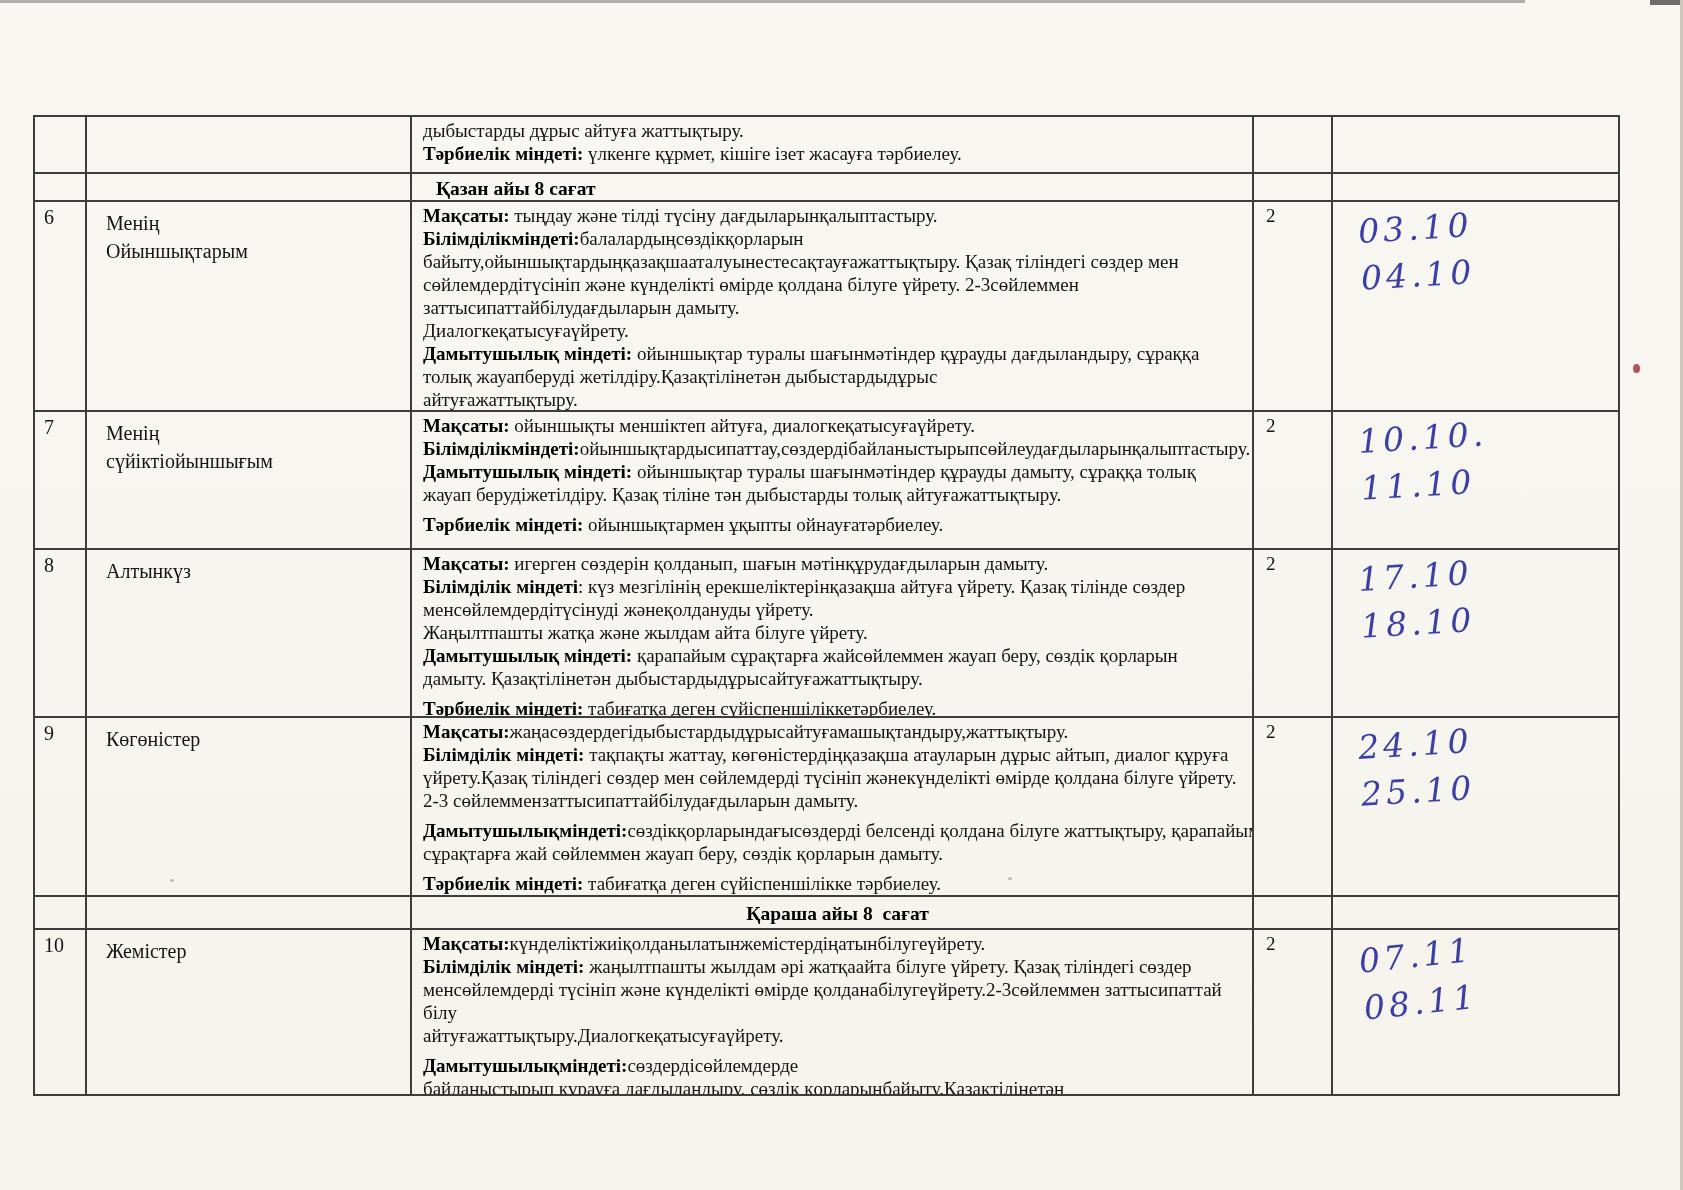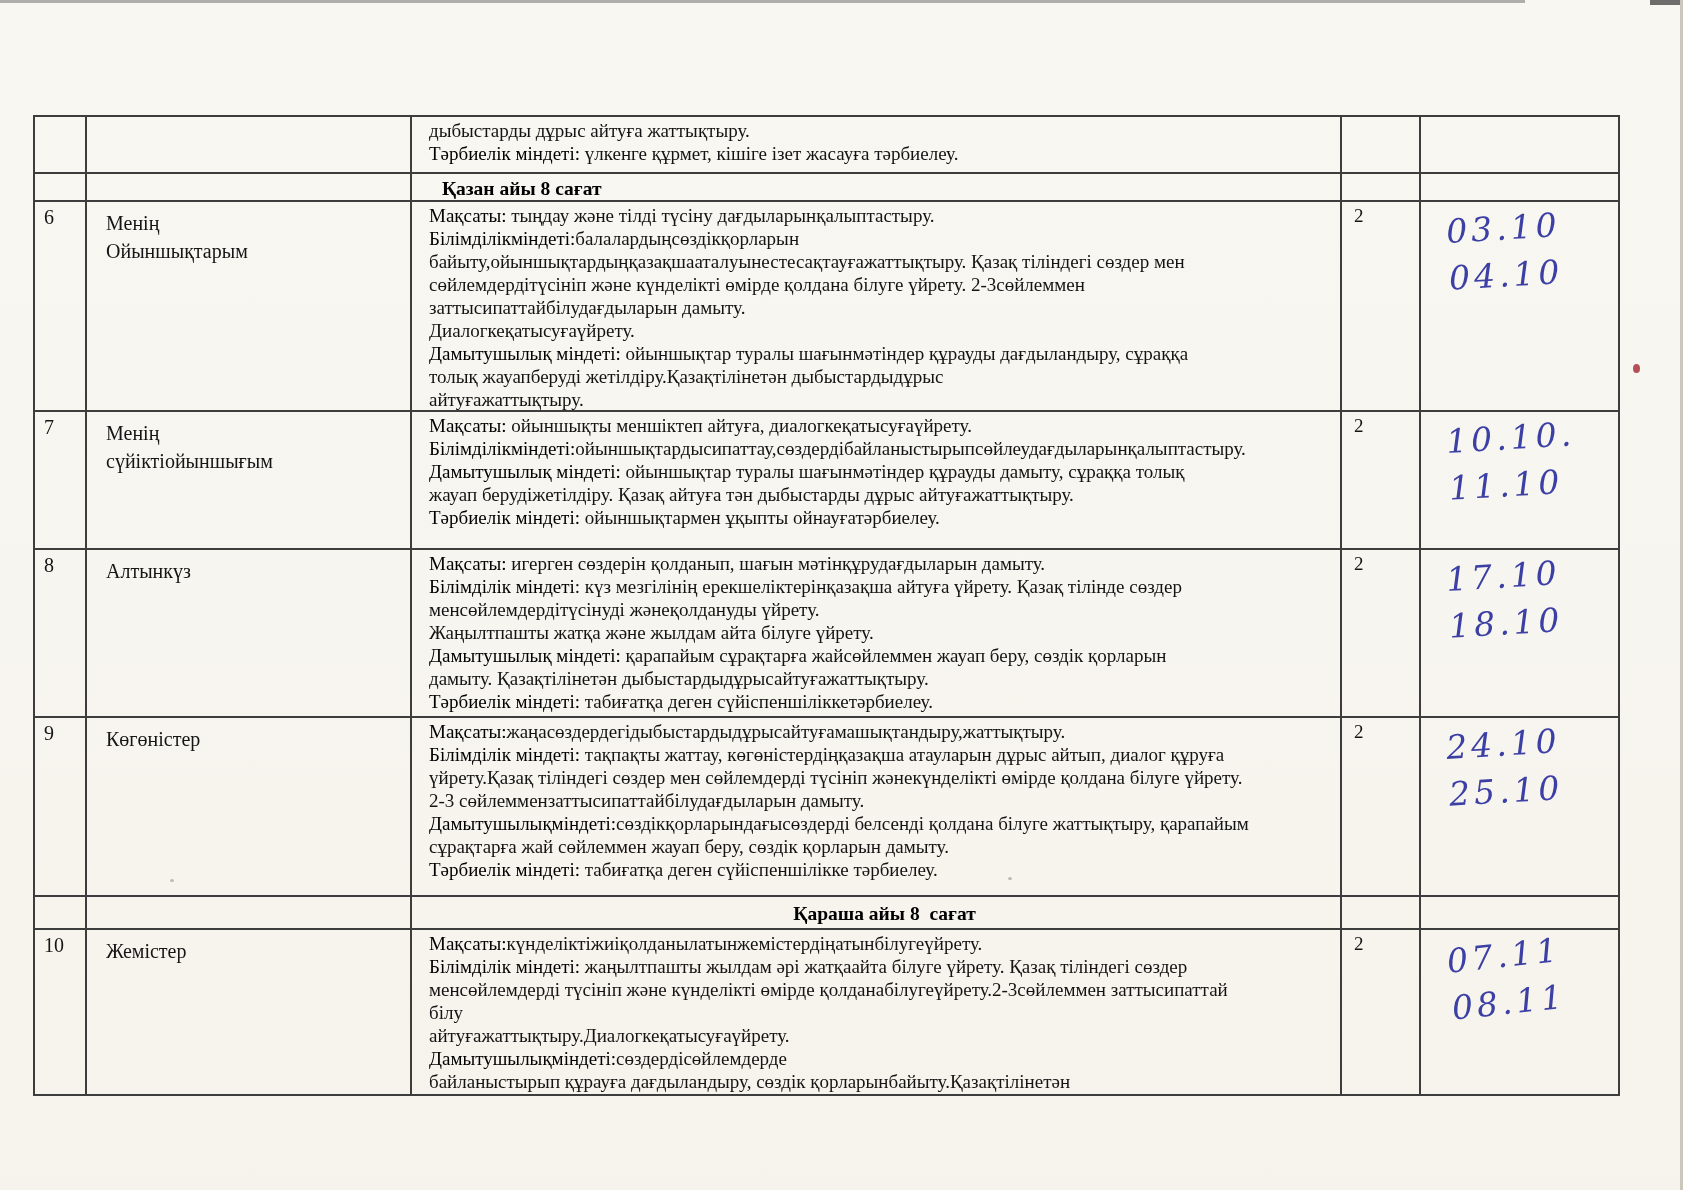--- a/index.html
+++ b/index.html
@@ -27,26 +27,26 @@
     border:2px solid #3d3d3d;box-sizing:border-box;
   }
   .row{display:flex;box-sizing:border-box}
   .cell{
     box-sizing:border-box;position:relative;overflow:hidden;
     border-right:2px solid #3d3d3d;border-bottom:2px solid #3d3d3d;
   }
   .row:last-child .cell{border-bottom:none}
   .c-num{width:52px;padding:4px 0 0 9px;font-size:20px;color:#151515}
   .c-topic{width:325px;padding:7px 0 16px 19px;font-size:20px;line-height:28px;color:#151515}
-  .c-content{width:930px;padding:2px 0 0 17px;font-size:19px;line-height:23px;color:#141414}
+  .c-content{width:842px;padding:2px 0 0 11px;font-size:19px;line-height:23px;color:#141414}
   .c-hours{width:79px;padding:3px 0 0 12px;font-size:19px;color:#151515}
   .c-dates{flex:1;border-right:none}
   .line{white-space:pre}
-  .line .bold{font-weight:normal;color:#000}
-  .gap{margin-top:0}
+  .line .bold{font-weight:bold;color:#000}
+  .gap{margin-top:7px}
   .topic-line{white-space:pre}
   .section-label{
     font-weight:bold;font-size:19.5px;color:#000;height:100%;
     display:flex;align-items:center;white-space:pre;
   }
   .align-left{justify-content:flex-start;padding-left:8px}
   .align-center{justify-content:center}
   .dates-wrap{
     margin:10px 0 0 24px;
     transform:rotate(-3.5deg);transform-origin:left top;
@@ -115,21 +115,21 @@
       <div class="row" style="height: 138px;">
         <div class="cell c-num">7</div>
         <div class="cell c-topic">
           <div class="topic-line">Менің</div>
           <div class="topic-line">сүйіктіойыншығым</div>
         </div>
         <div class="cell c-content">
           <div class="line"><span class="bold">Мақсаты:</span><span> ойыншықты меншіктеп айтуға, диалогкеқатысуғаүйрету.</span></div>
           <div class="line"><span class="bold">Білімділікміндеті:</span><span>ойыншықтардысипаттау,сөздердібайланыстырыпсөйлеудағдыларынқалыптастыру.</span></div>
           <div class="line"><span class="bold">Дамытушылық міндеті:</span><span> ойыншықтар туралы шағынмәтіндер құрауды дамыту, сұраққа толық</span></div>
-          <div class="line"><span>жауап берудіжетілдіру. Қазақ айтуға тән дыбыстарды дұрыс айтуғажаттықтыру.</span></div>
+          <div class="line"><span>жауап берудіжетілдіру. Қазақ тіліне тән дыбыстарды толық айтуғажаттықтыру.</span></div>
           <div class="line gap"><span class="bold">Тәрбиелік міндеті:</span><span> ойыншықтармен ұқыпты ойнауғатәрбиелеу.</span></div>
         </div>
         <div class="cell c-hours">2</div>
         <div class="cell c-dates">
           <div class="dates-wrap">
             <div class="date-line">10.10.</div>
             <div class="date-line">11.10</div>
           </div>
         </div>
       </div>

